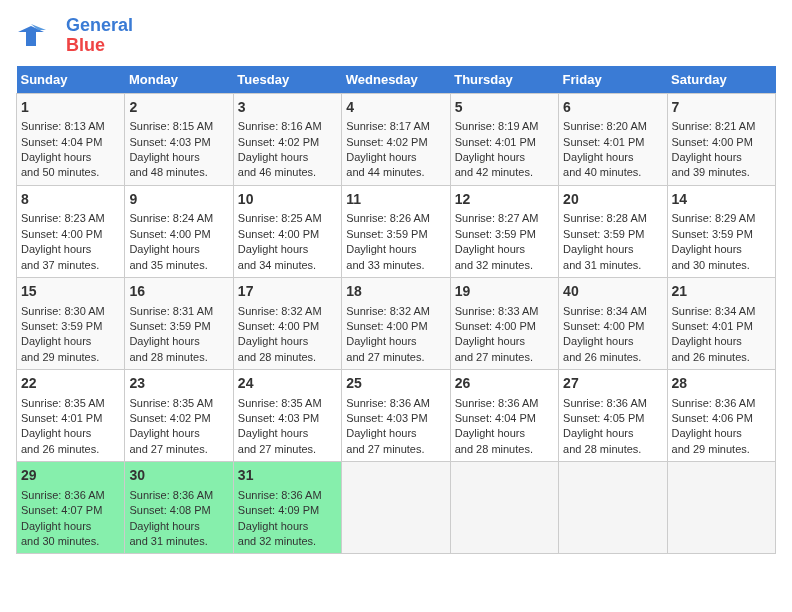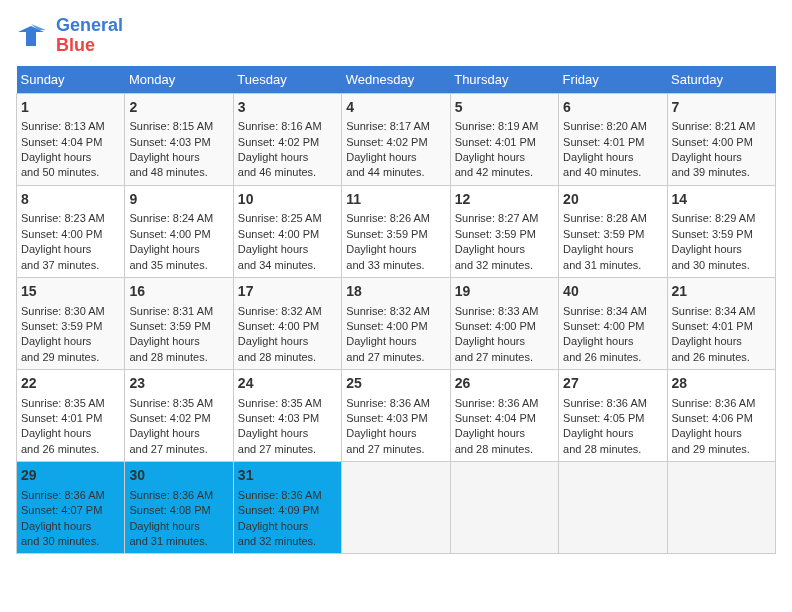--- a/index.html
+++ b/index.html
@@ -12,21 +12,21 @@
     }
     .header-area {
       display: flex;
       justify-content: space-between;
       align-items: flex-start;
       margin-bottom: 10px;
     }
     .logo {
       display: flex;
       align-items: center;
-      gap: 10px;
+      gap: 20px;
     }
     .logo-text {
       font-size: 18px;
       font-weight: bold;
       color: #1a1a1a;
       line-height: 1.1;
     }
     .logo-text span {
       color: #3a7bd5;
     }
@@ -50,21 +50,21 @@
       width: 100%;
       border-collapse: collapse;
       font-size: 11px;
     }
     th {
       background-color: #3a7bd5;
       color: #fff;
       padding: 6px 4px;
       text-align: left;
       font-size: 13px;
-      font-weight: normal;
+      font-weight: bold;
     }
     td {
       border: 1px solid #ccc;
       vertical-align: top;
       padding: 4px;
       width: 108px;
       min-height: 70px;
       color: #333;
       line-height: 1.4;
     }
@@ -81,21 +81,21 @@
       font-size: 11px;
       color: #333;
     }
     tr:nth-child(even) td:not(.empty) {
       background: #fff;
     }
     tr:nth-child(odd) td:not(.empty) {
       background: #f9f9f9;
     }
     tbody tr:last-child td:not(.empty) {
-      background: #0ea5e9;
+      background: #86efac;
     }
   </style>
 </head>
 <body>
 
 <div class="header-area">
   <div class="logo">
     <svg class="logo-bird" viewBox="0 0 30 28">
       <polygon points="15,4 28,10 20,10 20,24 10,24 10,10 2,10" fill="#3a7bd5"></polygon>
       <polygon points="15,2 30,8 22,8" fill="#5a9be0"></polygon>

